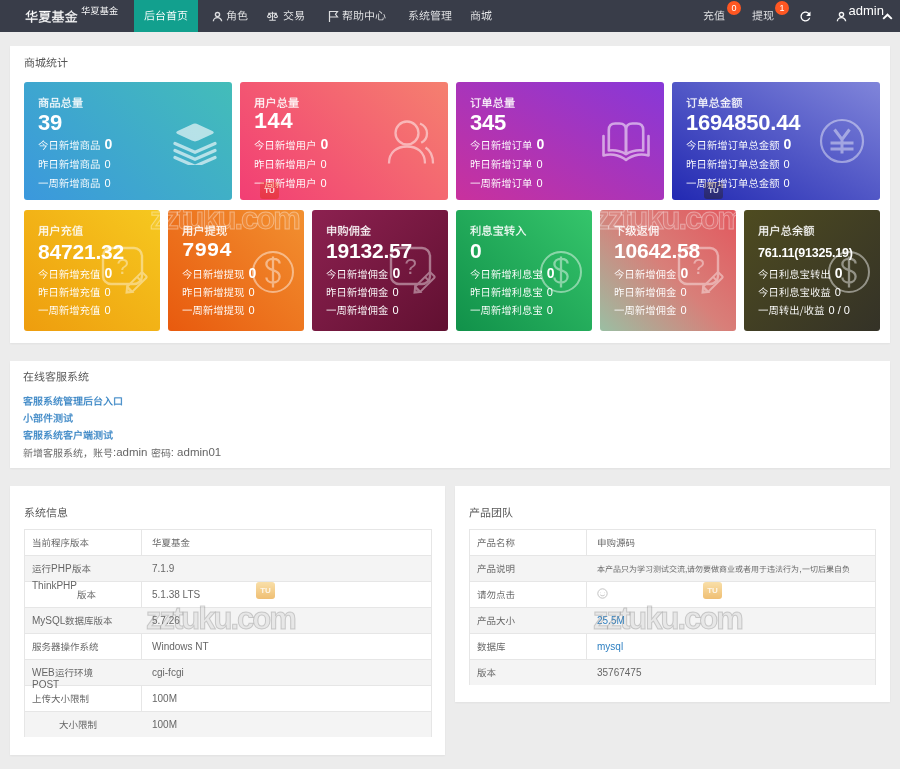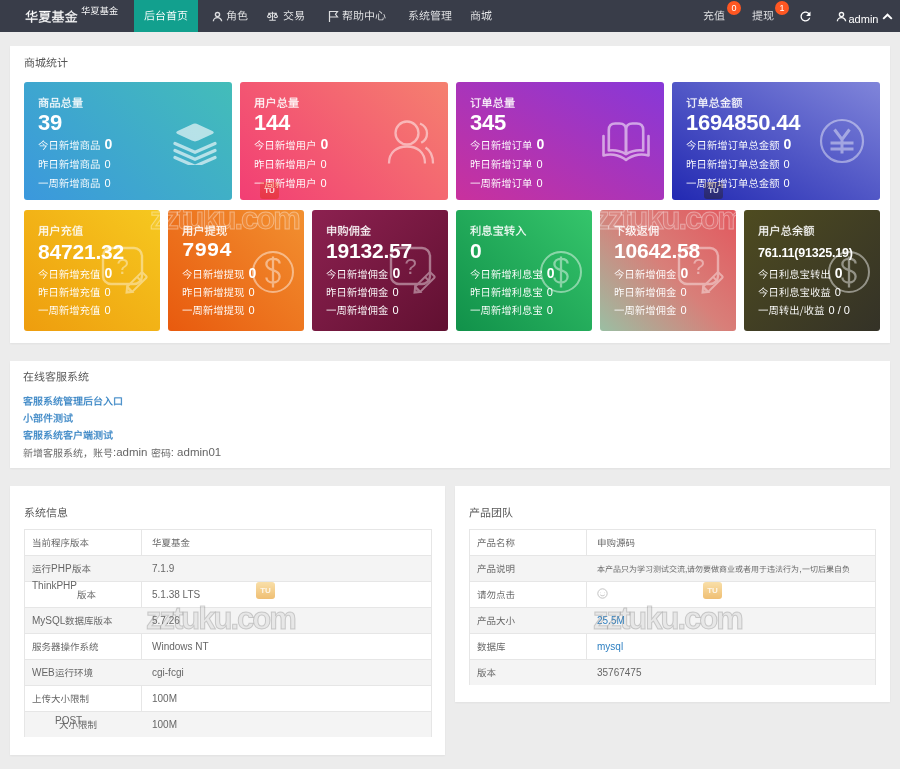--- a/index.html
+++ b/index.html
@@ -220,21 +220,21 @@
     </svg>
   </div>
 <div class="badge" style="left:775px;top:1px;">1</div>
 <svg style="position:absolute;left:798px;top:9px" width="15" height="15" viewBox="0 0 24 24" fill="#fff">
     <path d="M17.65 6.35 C16.2 4.9 14.21 4 12 4 c-4.42 0-7.99 3.58-8 8 s3.57 8 8 8 c3.73 0 6.84-2.55 7.73-6 h-2.08 c-.82 2.33-3.04 4-5.65 4 -3.31 0-6-2.69-6-6 s2.69-6 6-6 c1.66 0 3.14.69 4.22 1.78 L13 11 h7 V4 l-2.35 2.35z"></path>
   </svg>
 <svg style="position:absolute;left:836.0px;top:10.5px" width="11" height="11" viewBox="0 0 20 20" fill="none" stroke="#fff" stroke-width="2.5" opacity="0.95">
     <circle cx="10" cy="6.5" r="3.8"></circle>
     <path d="M2.5 18.5 a7.5 6.5 0 0 1 15 0"></path>
   </svg>
-<div style="position:absolute;left:848.50px;top:14px;font-size:11px;line-height:1;color:#fff;white-space:pre;">admin</div>
+<div style="position:absolute;left:848.50px;top:4px;font-size:13px;line-height:1;color:#fff;white-space:pre;">admin</div>
 <svg style="position:absolute;left:882px;top:12.5px" width="11" height="7" viewBox="0 0 11 7" fill="none" stroke="#fff" stroke-width="1.9">
     <path d="M1.2 5.9 5.5 1.7 9.8 5.9"></path>
   </svg>
 <div style="position:absolute;left:10px;top:46px;width:880px;height:297px;background:#fff;box-shadow:0 1px 2px rgba(0,0,0,.05);"></div>
 <div style="position:absolute;left:24.00px;top:56.82px;width:45.00px;height:12.00px;">
     <svg fill="#555" width="44.00" height="11.00" viewBox="0 -880 4000 1000">
       <use href="#u5546" x="0"></use>
       <use href="#u57CE" x="1000"></use>
       <use href="#u7EDF" x="2000"></use>
       <use href="#u8BA1" x="3000"></use>
@@ -285,21 +285,21 @@
 <div style="position:absolute;left:104.40px;top:177.99px;font-size:11.00px;line-height:1;color:#fff;white-space:pre;">0</div>
 <div style="position:absolute;left:240px;top:82px;width:208px;height:118px;background:linear-gradient(45deg,#f23e74,#f5806f);border-radius:3px;"></div>
 <div style="position:absolute;left:254.00px;top:96.56px;width:46.20px;height:12.30px;">
     <svg class="b" stroke="#fff" fill="#fff" width="45.20" height="11.30" viewBox="0 -880 4000 1000">
       <use href="#u7528" x="0"></use>
       <use href="#u6237" x="1000"></use>
       <use href="#u603B" x="2000"></use>
       <use href="#u91CF" x="3000"></use>
     </svg>
   </div>
-<div style="position:absolute;left:254.00px;top:112.37px;font-size:22.00px;line-height:1;color:#fff;white-space:pre;font-weight:bold;letter-spacing:-0.20px;">144</div>
+<div style="position:absolute;left:254.00px;top:112.37px;font-size:22.00px;line-height:1;color:#fff;white-space:pre;font-weight:bold;letter-spacing:-0.20px;font-family:Liberation Mono, monospace;">144</div>
 <div style="position:absolute;left:254.00px;top:139.85px;width:63.40px;height:11.40px;">
     <svg fill="#fff" width="62.40" height="10.40" viewBox="0 -880 6000 1000">
       <use href="#u4ECA" x="0"></use>
       <use href="#u65E5" x="1000"></use>
       <use href="#u65B0" x="2000"></use>
       <use href="#u589E" x="3000"></use>
       <use href="#u7528" x="4000"></use>
       <use href="#u6237" x="5000"></use>
     </svg>
   </div>
@@ -924,21 +924,21 @@
     <svg fill="#666" width="57.00" height="9.50" viewBox="0 -880 6000 1000">
       <use href="#u4E0A" x="0"></use>
       <use href="#u4F20" x="1000"></use>
       <use href="#u5927" x="2000"></use>
       <use href="#u5C0F" x="3000"></use>
       <use href="#u9650" x="4000"></use>
       <use href="#u5236" x="5000"></use>
     </svg>
   </div>
 <div style="position:absolute;left:152.00px;top:694.03px;font-size:10.00px;line-height:1;color:#666;white-space:pre;">100M</div>
-<div style="position:absolute;left:32.00px;top:716px;font-size:10.00px;line-height:1;color:#666;white-space:pre;margin-left:23px;">POST</div>
+<div style="position:absolute;left:32.00px;top:680px;font-size:10.00px;line-height:1;color:#666;white-space:pre;">POST</div>
 <div style="position:absolute;left:59.23px;top:720.14px;width:39.00px;height:10.50px;">
     <svg fill="#666" width="38.00" height="9.50" viewBox="0 -880 4000 1000">
       <use href="#u5927" x="0"></use>
       <use href="#u5C0F" x="1000"></use>
       <use href="#u9650" x="2000"></use>
       <use href="#u5236" x="3000"></use>
     </svg>
   </div>
 <div style="position:absolute;left:152.00px;top:720.03px;font-size:10.00px;line-height:1;color:#666;white-space:pre;">100M</div>
 <div style="position:absolute;left:455px;top:486px;width:435px;height:216px;background:#fff;box-shadow:0 1px 2px rgba(0,0,0,.05);"></div>

